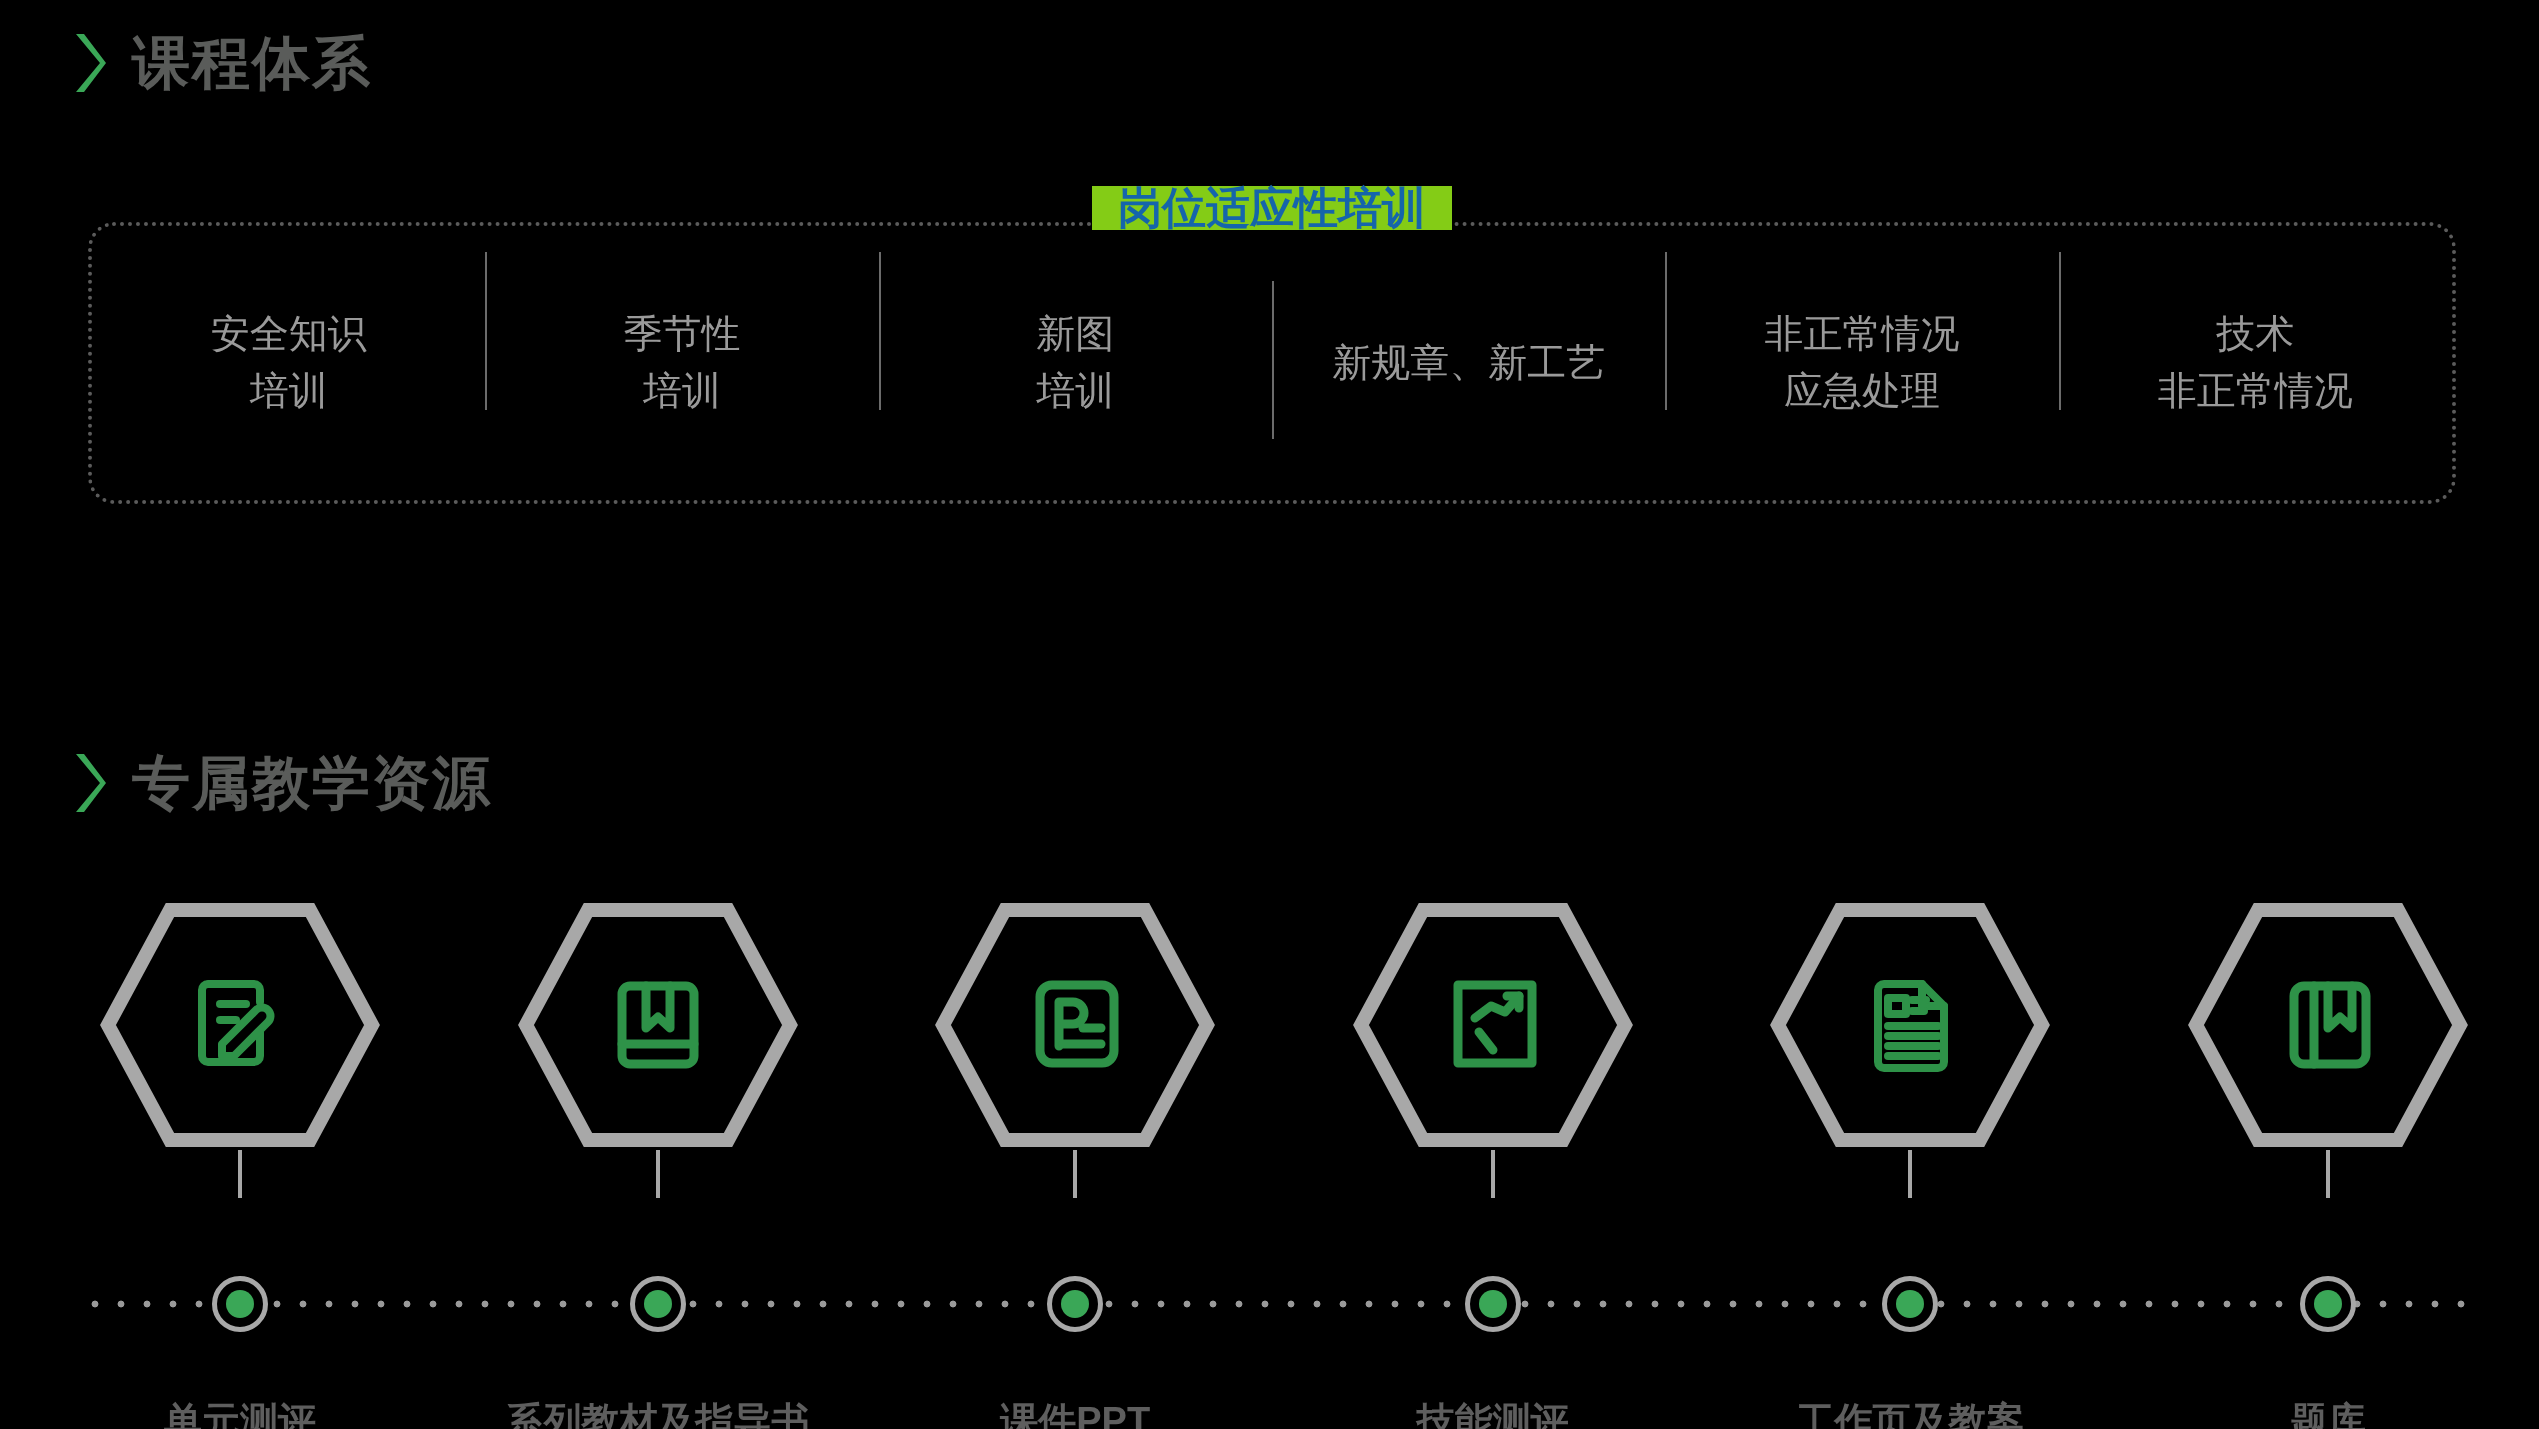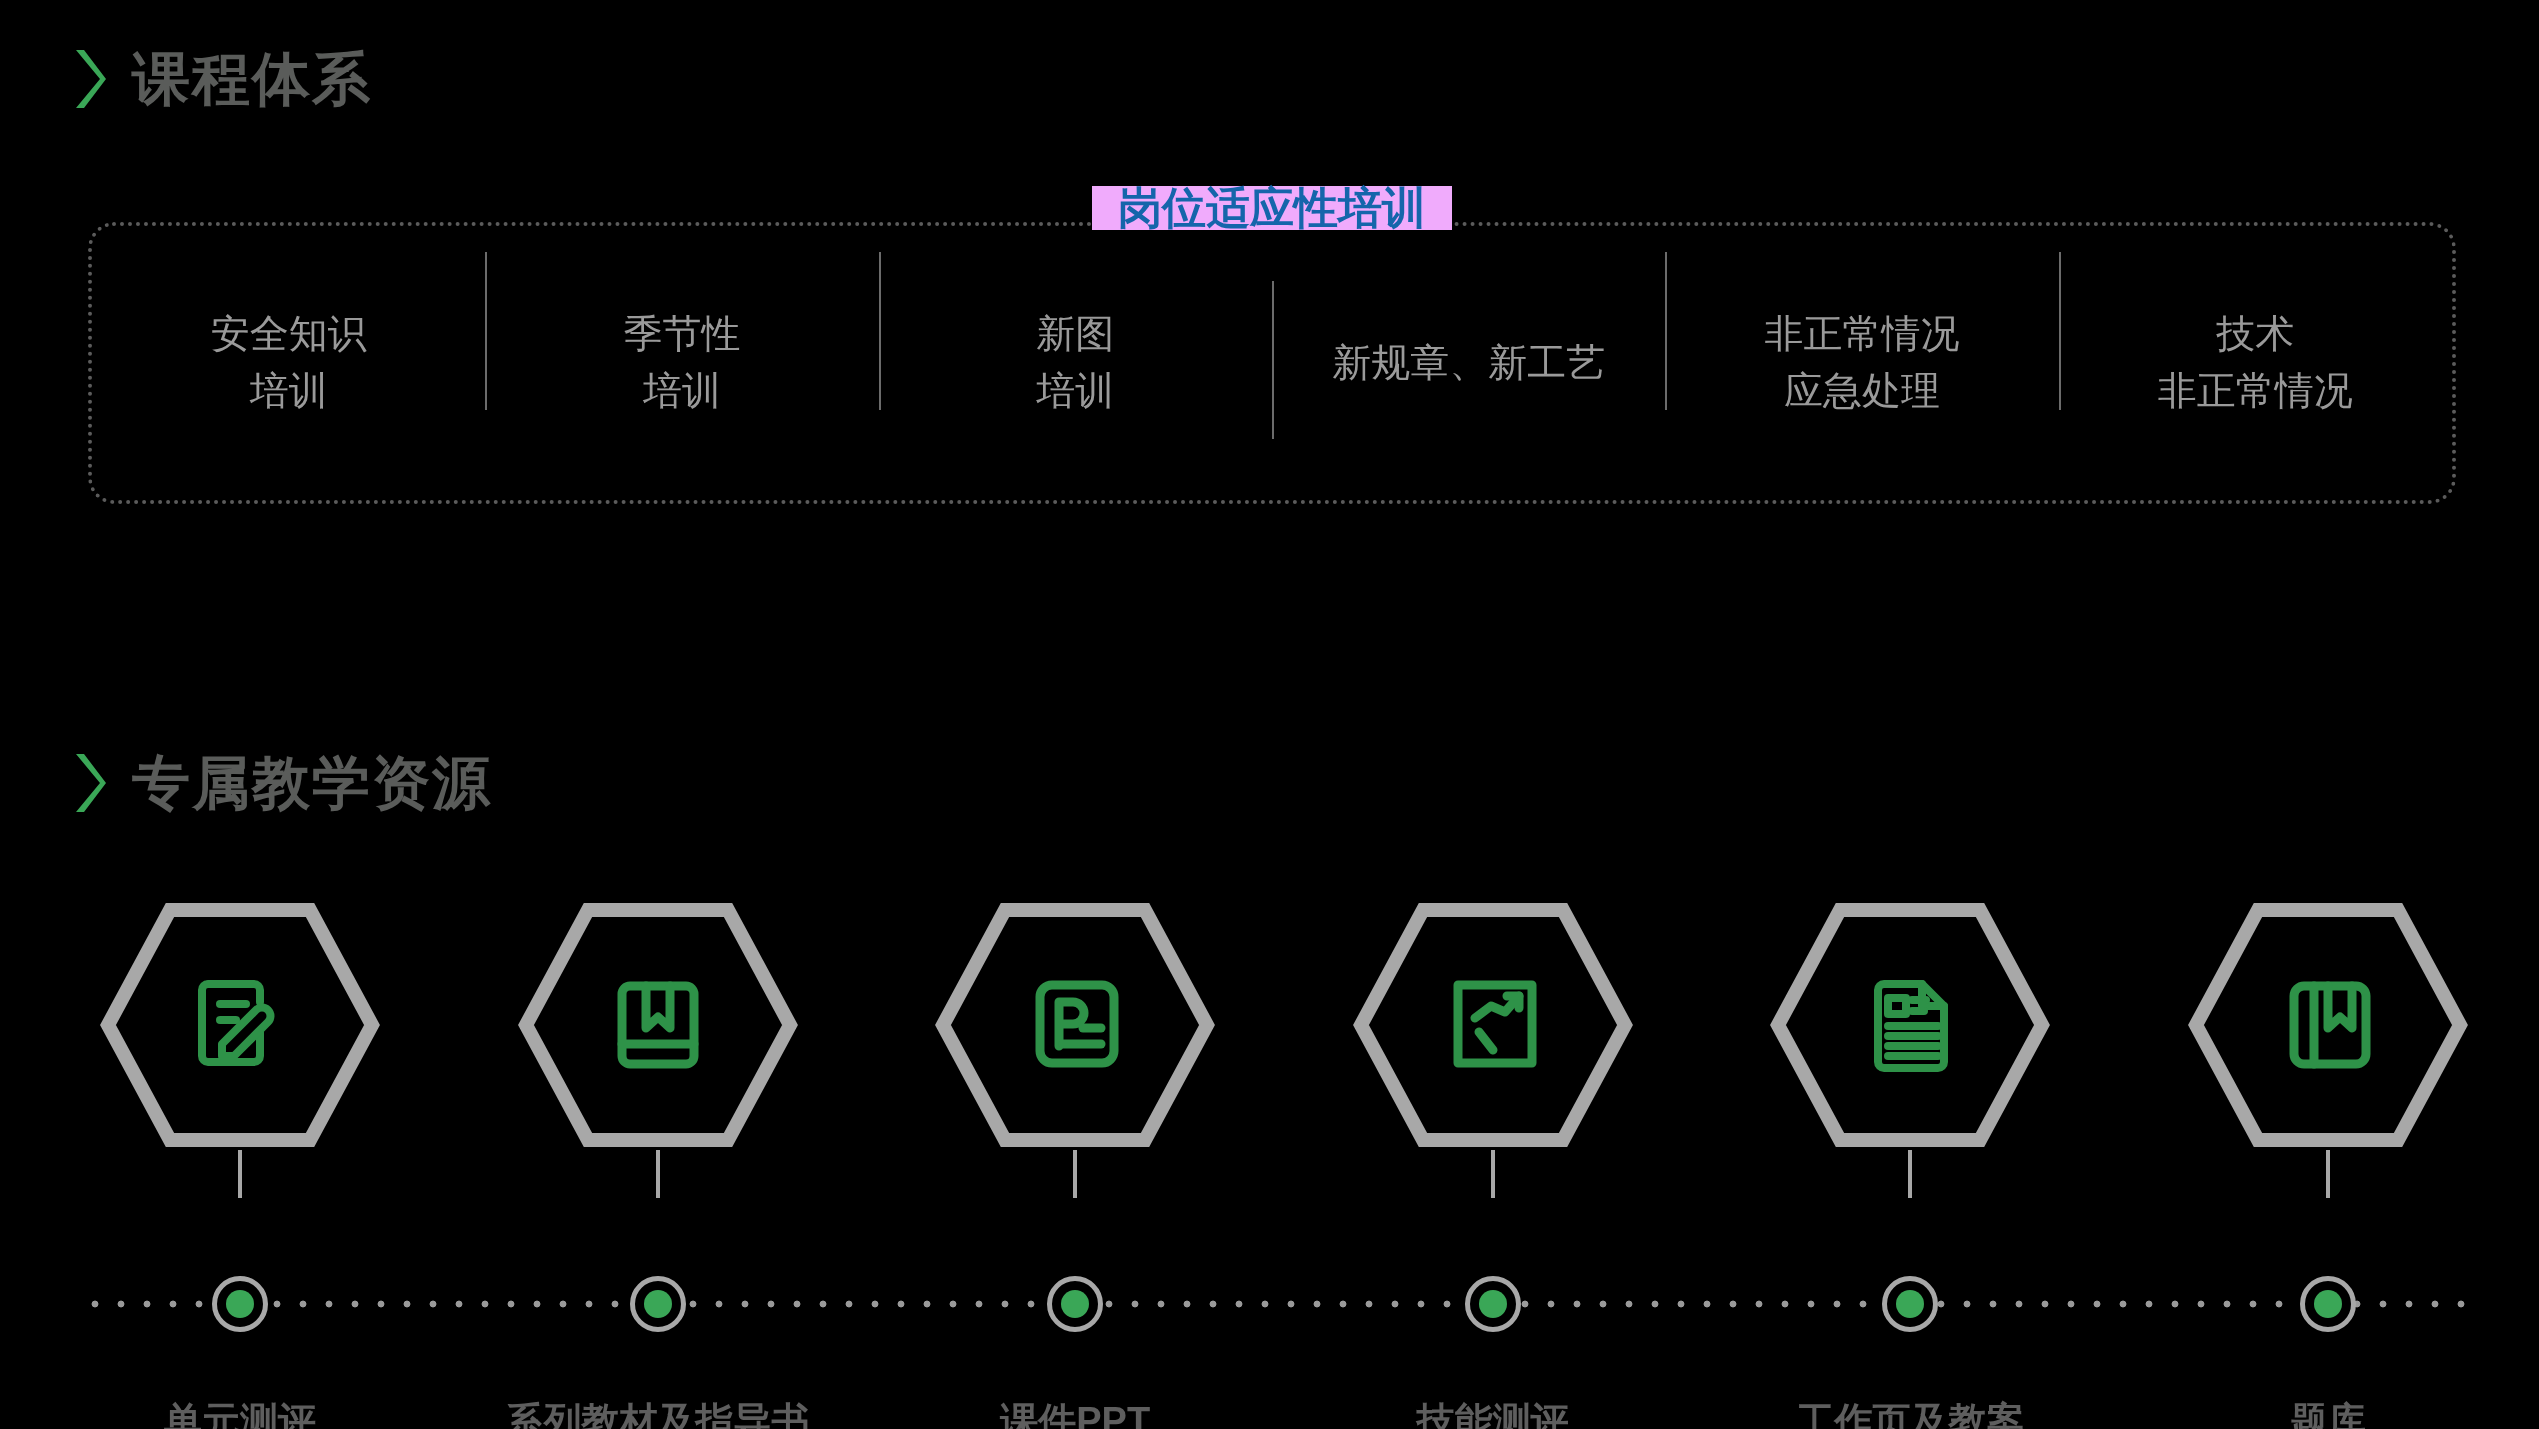--- a/index.html
+++ b/index.html
@@ -30,40 +30,40 @@
   }
   .section-title {
     font-size: 58px;
     font-weight: bold;
     color: #5a5c5a;
     letter-spacing: 2px;
     line-height: 1;
     white-space: nowrap;
   }
 
-  #heading-courses { left: 72px; top: 48px; }
+  #heading-courses { left: 72px; top: 32px; }
   #heading-resources { left: 72px; top: 752px; }
 
   
   #course-panel {
     position: absolute;
     left: 88px;
     top: 222px;
     width: 2368px;
     height: 282px;
     border: 4px dotted #5b5b5b;
     border-radius: 26px;
     box-sizing: border-box;
   }
   #course-panel-title {
     position: absolute;
     left: 50%;
     top: -40px;
     transform: translateX(-50%);
-    background: #f0abfc;
+    background: #84cc16;
     padding: 0 26px;
     font-size: 44px;
     font-weight: bold;
     color: #1565ab;
     white-space: nowrap;
     line-height: 1;
   }
   #course-items {
     position: absolute;
     left: 0;

